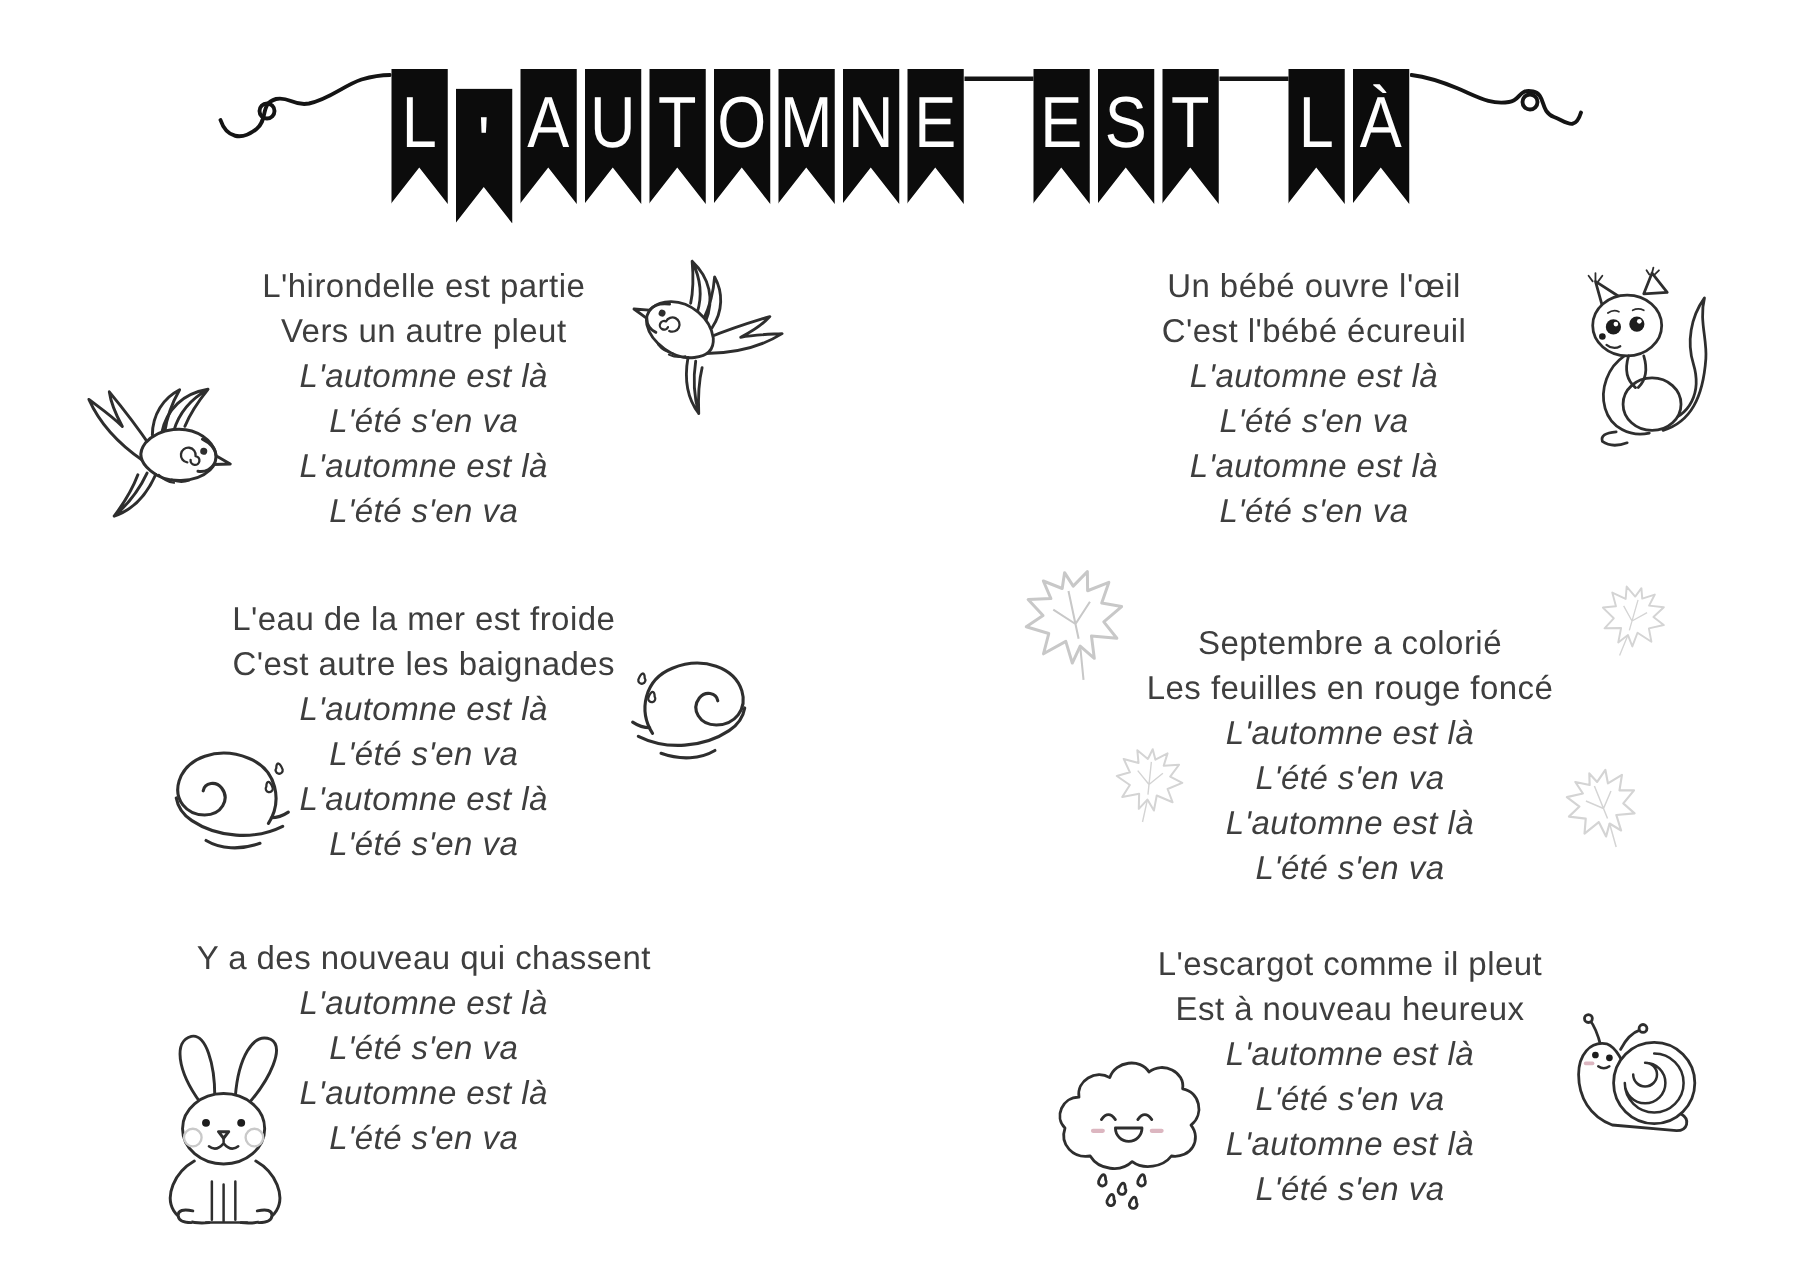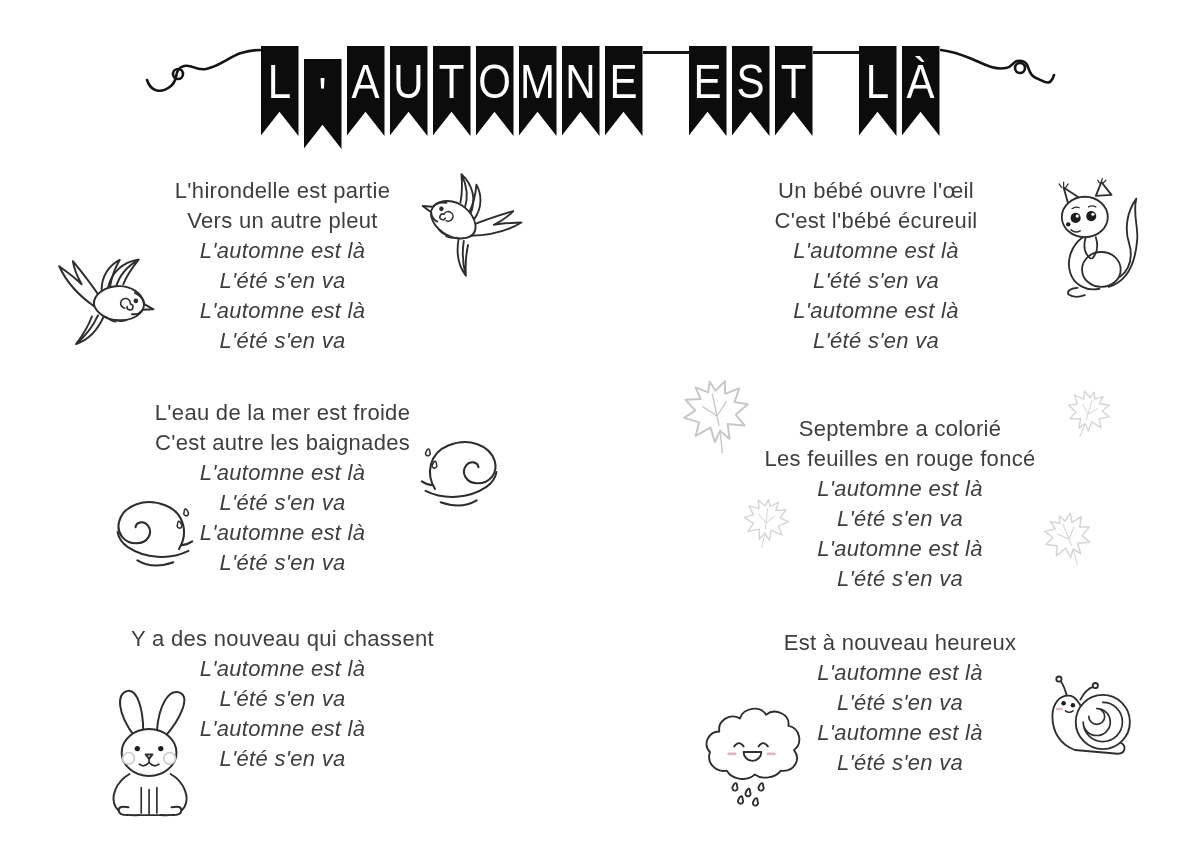--- a/index.html
+++ b/index.html
@@ -160,20 +160,21 @@
 
   <div class="verse v5">
     <div class="line">Y a des nouveau qui chassent</div>
     <div class="line italic">L'automne est là</div>
     <div class="line italic">L'été s'en va</div>
     <div class="line italic">L'automne est là</div>
     <div class="line italic">L'été s'en va</div>
   </div>
 
   <div class="verse v6">
+    <div class="line">L'escargot comme il pleut</div>
     <div class="line">Est à nouveau heureux</div>
     <div class="line italic">L'automne est là</div>
     <div class="line italic">L'été s'en va</div>
     <div class="line italic">L'automne est là</div>
     <div class="line italic">L'été s'en va</div>
   </div>
 
   <div class="illus swallow-left">
     <svg viewBox="0 0 120 110">
       <g fill="#fff" stroke="#2e2e2e" stroke-width="2" stroke-linecap="round" stroke-linejoin="round">

